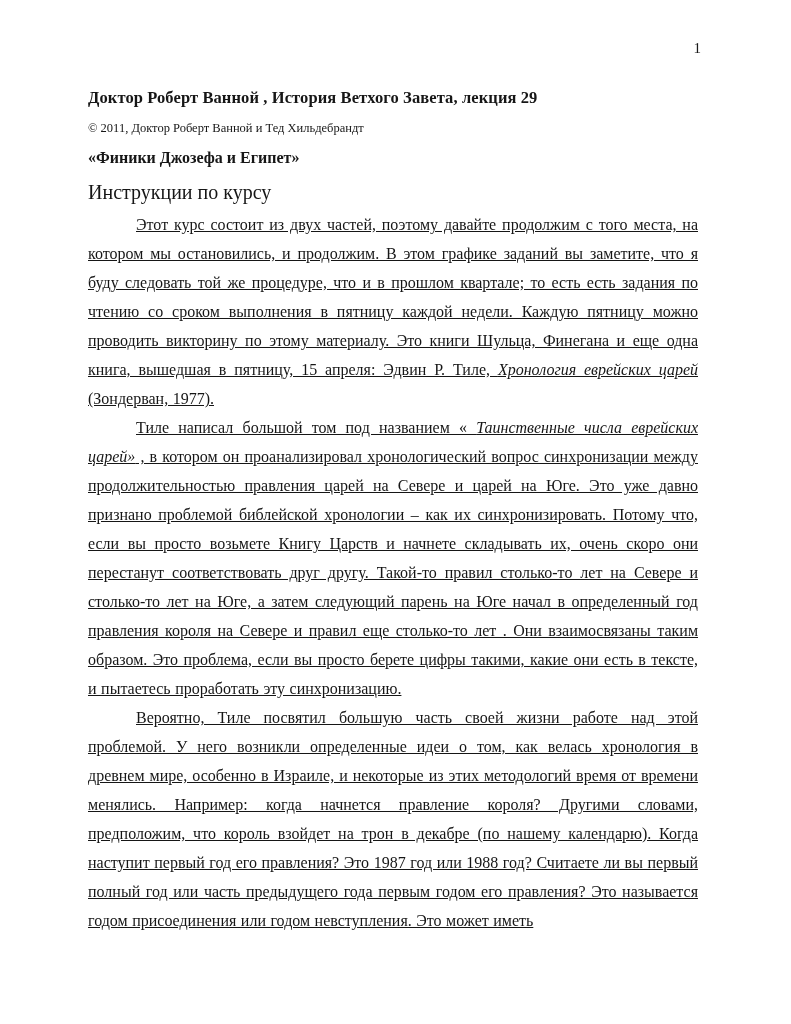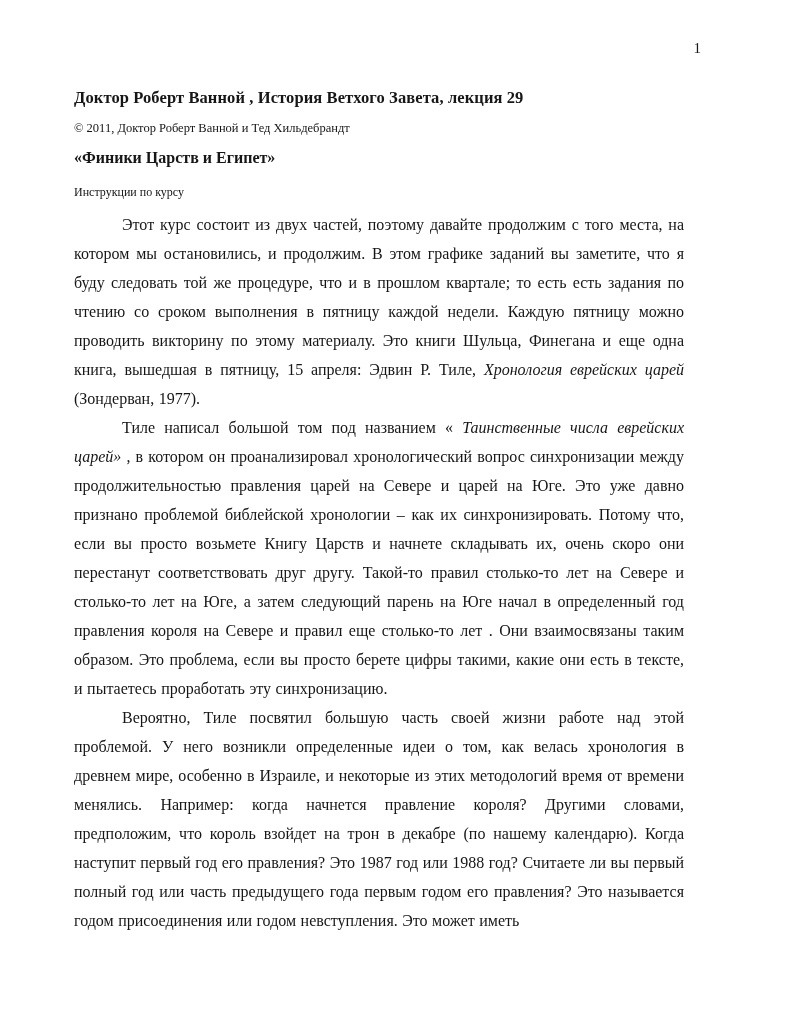--- a/index.html
+++ b/index.html
@@ -19,21 +19,21 @@
   }
   .page-number {
     position: absolute;
     top: 40px;
     right: 90px;
     font-size: 15px;
     color: #1a1a1a;
   }
   .content {
     position: absolute;
-    left: 74px;
+    left: 88px;
     top: 88px;
     width: 610px;
   }
   .doc-title {
     font-size: 16.5px;
     font-weight: bold;
     line-height: 20px;
     margin: 0 0 13px 0;
     letter-spacing: 0.1px;
   }
@@ -42,51 +42,52 @@
     line-height: 15px;
     margin: 13px 0 12px 0;
   }
   .lecture-title {
     font-size: 16px;
     font-weight: bold;
     line-height: 19px;
     margin: 0 0 10px 0;
   }
   .section-heading {
-    font-size: 12px;
+    font-size: 20px;
     line-height: 19px;
     margin: 16px 0 8px 0;
   }
   .body-text {
     margin-top: 6px;
   }
   .para {
     font-size: 16px;
     line-height: 29px;
     text-align: justify;
     text-indent: 48px;
     margin: 0;
     word-spacing: 0.5px;
+    text-decoration: underline;
   }
   .italic {
     font-style: italic;
   }
 </style>
 </head>
 <body>
 
 <div class="page">
   <div class="page-number">1</div>
 
   <div class="content">
     <h1 class="doc-title">Доктор Роберт Ванной , История Ветхого Завета, лекция 29</h1>
 
     <p class="copyright-line">© 2011, Доктор Роберт Ванной и Тед Хильдебрандт</p>
 
-    <h2 class="lecture-title">«Финики Царств и Египет»</h2>
+    <h2 class="lecture-title">«Финики Джозефа и Египет»</h2>
 
     <p class="section-heading">Инструкции по курсу</p>
 
     <div class="body-text">
       <p class="para"><span>Этот курс состоит из двух частей, поэтому давайте продолжим с того места, на котором мы остановились, и продолжим. В этом графике заданий вы заметите, что я буду следовать той же процедуре, что и в прошлом квартале; то есть есть задания по чтению со сроком выполнения в пятницу каждой недели. Каждую пятницу можно проводить викторину по этому материалу. Это книги Шульца, Финегана и еще одна книга, вышедшая в пятницу, 15 апреля: Эдвин Р. Тиле, </span><span class="italic">Хронология еврейских царей</span><span> (Зондерван, 1977).</span></p>
       <p class="para"><span>Тиле написал большой том под названием « </span><span class="italic">Таинственные числа еврейских царей»</span><span> , в котором он проанализировал хронологический вопрос синхронизации между продолжительностью правления царей на Севере и царей на Юге. Это уже давно признано проблемой библейской хронологии – как их синхронизировать. Потому что, если вы просто возьмете Книгу Царств и начнете складывать их, очень скоро они перестанут соответствовать друг другу. Такой-то правил столько-то лет на Севере и столько-то лет на Юге, а затем следующий парень на Юге начал в определенный год правления короля на Севере и правил еще столько-то лет . Они взаимосвязаны таким образом. Это проблема, если вы просто берете цифры такими, какие они есть в тексте, и пытаетесь проработать эту синхронизацию.</span></p>
       <p class="para"><span>Вероятно, Тиле посвятил большую часть своей жизни работе над этой проблемой. У него возникли определенные идеи о том, как велась хронология в древнем мире, особенно в Израиле, и некоторые из этих методологий время от времени менялись. Например: когда начнется правление короля? Другими словами, предположим, что король взойдет на трон в декабре (по нашему календарю). Когда наступит первый год его правления? Это 1987 год или 1988 год? Считаете ли вы первый полный год или часть предыдущего года первым годом его правления? Это называется годом присоединения или годом невступления. Это может иметь</span></p>
     </div>
   </div>
 </div>

